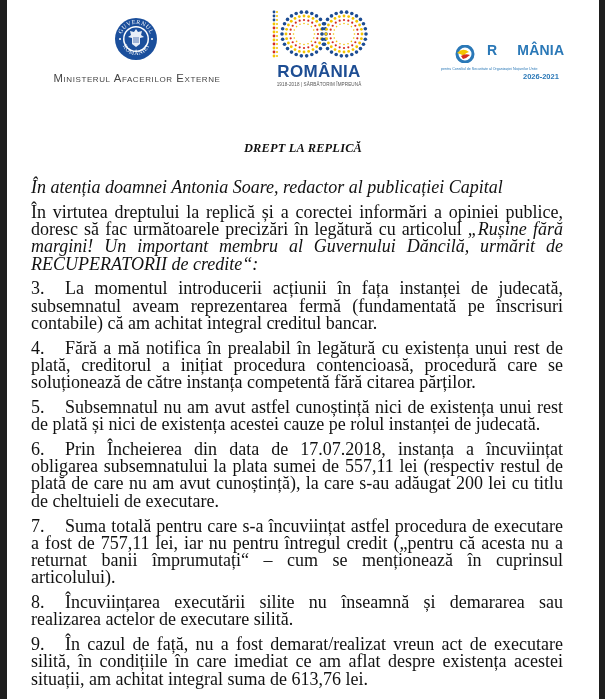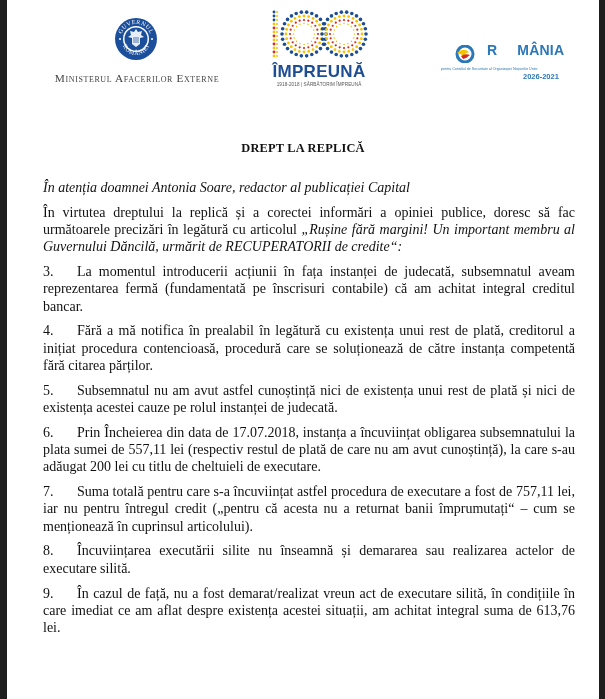--- a/index.html
+++ b/index.html
@@ -11,21 +11,21 @@
   }
   .page {
     position:absolute; left:7px; top:0; width:592px; height:699px;
     background:#ffffff; overflow:hidden;
   }
   
   .logo-mae { position:absolute; left:30px; top:8px; width:190px; height:80px; text-align:center; }
   .seal { position:absolute; left:77px; top:9px; width:44px; height:44px; }
   .mae-text {
     position:absolute; left:0; top:64px; width:200px; text-align:center;
-    font-family:Liberation Serif, serif; font-size:11.3px; letter-spacing:0.6px; color:#444;
+    font-family:Liberation Sans, sans-serif; font-size:11.3px; letter-spacing:0.6px; color:#444;
     font-variant:small-caps;
   }
   .logo-100 { position:absolute; left:253px; top:6px; width:120px; height:86px; }
   .logo-100 svg { position:absolute; left:8px; top:0; }
   .r100-title {
     position:absolute; left:0; top:56px; width:118px; text-align:center;
     font-family:"Liberation Sans", sans-serif; font-weight:bold; font-size:17px; color:#1d4d93; letter-spacing:0.3px;
   }
   .r100-sub {
     position:absolute; left:0; top:76px; width:118px; text-align:center;
@@ -42,25 +42,25 @@
     font-size:3.6px; color:#2a78b7; white-space:nowrap;
   }
   .csonu-years {
     position:absolute; left:84px; top:30px; font-family:"Liberation Sans", sans-serif;
     font-size:7.5px; font-weight:bold; color:#2a78b7;
   }
 
   
   .title {
     position:absolute; left:0; top:141px; width:592px; text-align:center;
-    font-weight:bold; font-size:12.4px; letter-spacing:0.2px;
+    font-weight:bold; font-size:12.4px; letter-spacing:0.2px;font-style:italic;
   }
   .content {
-    position:absolute; left:36px; top:179px; width:532px;
-    font-size:14px; line-height:17.2px;
+    position:absolute; left:24px; top:179px; width:532px;
+    font-size:18px; line-height:17.2px;
   }
   .content p { margin:0 0 7.7px 0; text-align:justify; }
   .attn { font-style:italic; }
   .num { display:inline-block; width:34px; }
   .signature {
     position:absolute; right:32px; top:628px; text-align:right;
     font-weight:bold; font-size:12.2px; line-height:26px;
   }
   i.it { font-style:italic; }
 </style>
@@ -278,21 +278,21 @@
         <circle cx="66.29926490863149" cy="32.01817603983344" r="0.8" fill="#f3c300"></circle>
         <circle cx="65.5" cy="28" r="0.8" fill="#f3c300"></circle>
         <circle cx="66.29926490863149" cy="23.981823960166558" r="0.8" fill="#f3c300"></circle>
         <circle cx="68.57537879754125" cy="20.57537879754125" r="0.8" fill="#f3c300"></circle>
         <circle cx="71.98182396016655" cy="18.299264908631493" r="0.8" fill="#f3c300"></circle>
         <circle cx="76" cy="17.5" r="0.8" fill="#f3c300"></circle>
         <circle cx="80.01817603983345" cy="18.299264908631493" r="0.8" fill="#f3c300"></circle>
         <circle cx="83.42462120245875" cy="20.575378797541248" r="0.8" fill="#f3c300"></circle>
         <circle cx="85.70073509136851" cy="23.98182396016655" r="0.8" fill="#f3c300"></circle>
       </svg>
-    <div class="r100-title">ÎMPREUNĂ</div>
+    <div class="r100-title">ROMÂNIA</div>
     <div class="r100-sub">1918-2018 | SĂRBĂTORIM ÎMPREUNĂ</div>
   </div>
 
   <div class="logo-csonu">
     <div class="csonu-title">
       <span>R</span><span style="display:inline-block;width:20px;"></span><span>MÂNIA</span>
     </div>
     <svg class="csonu-o" width="20" height="18" viewBox="0 0 20 18">
       <circle cx="10" cy="9" r="8" fill="none" stroke="#2a78b7" stroke-width="3"></circle>
       <path d="M2 8 Q8 2 14 7 Q10 8 9 11 Q6 9 2 8z" fill="#f3c300"></path>

